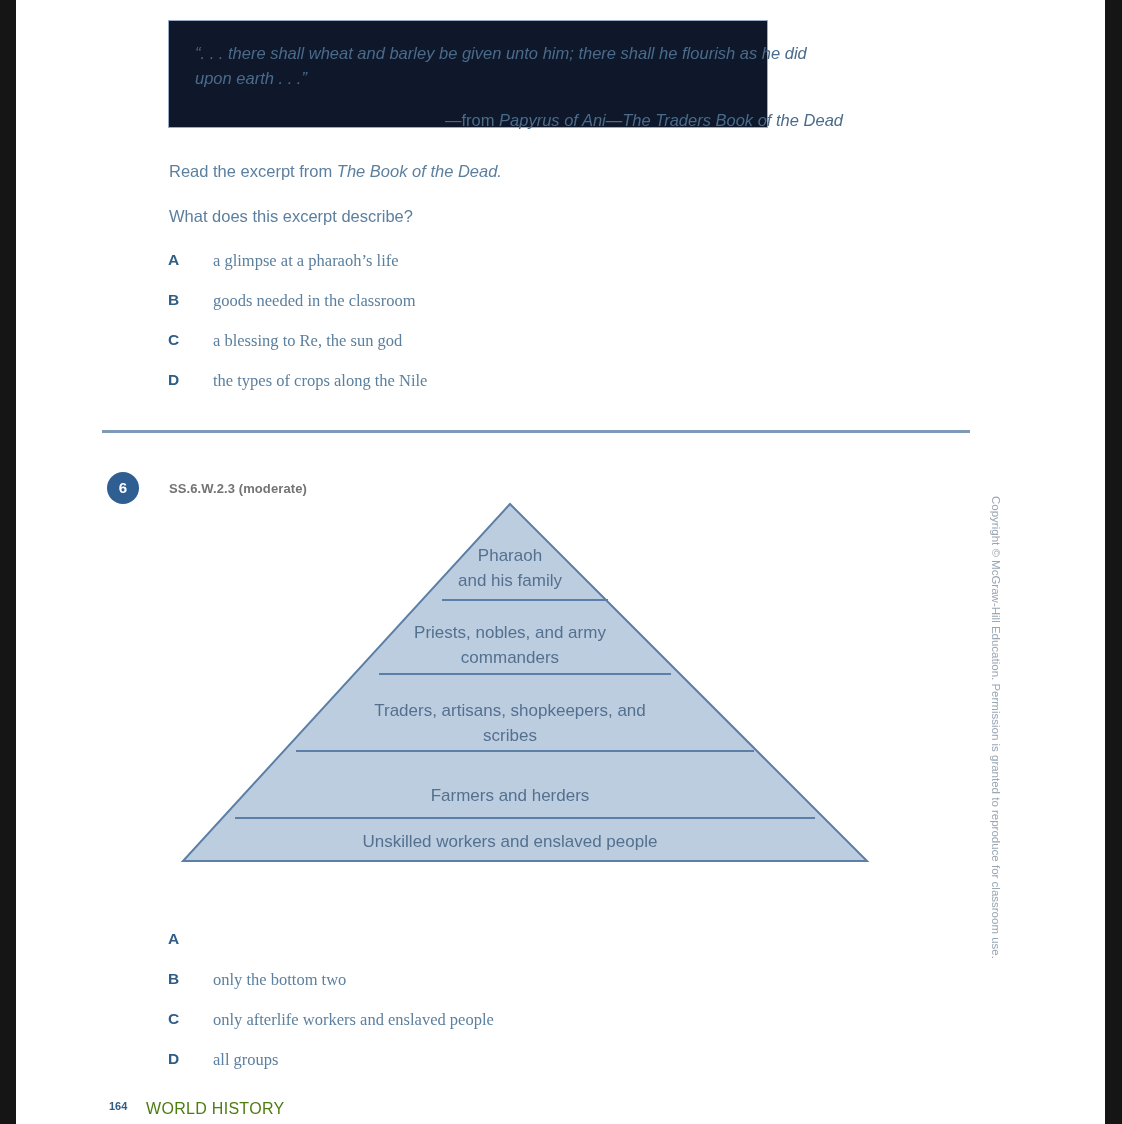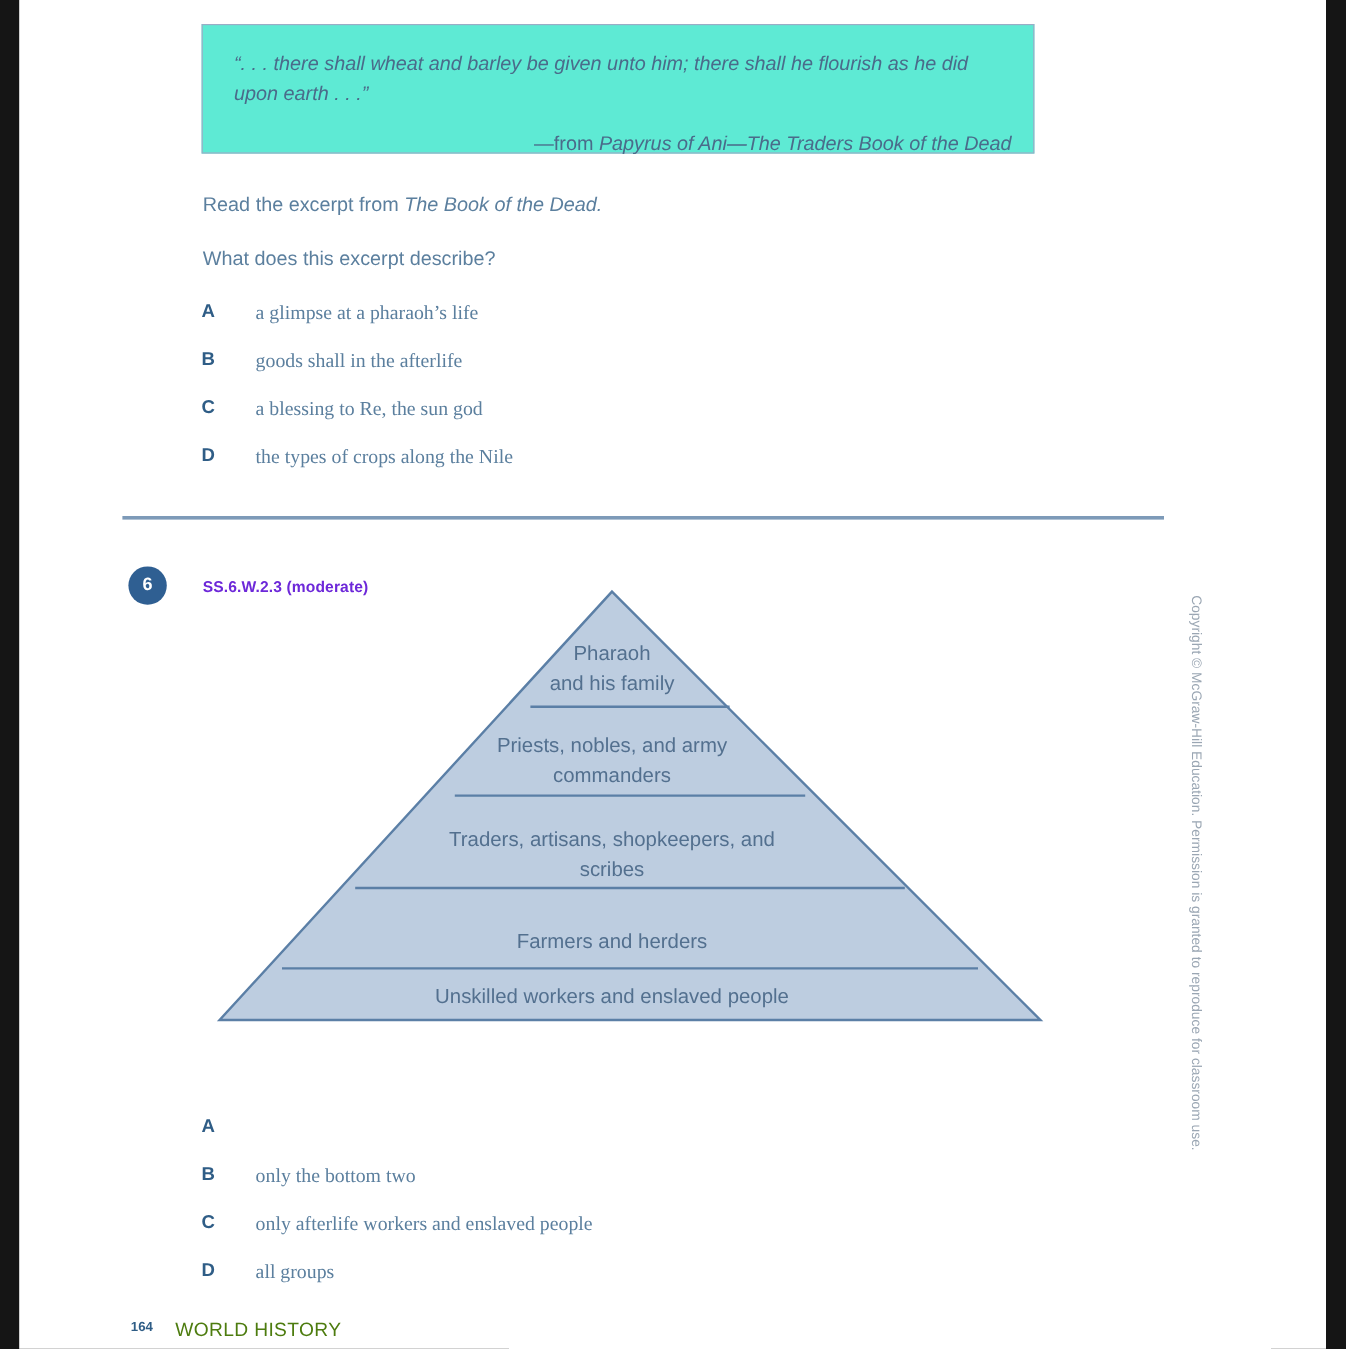--- a/index.html
+++ b/index.html
@@ -31,23 +31,23 @@
     background: #151515;
   }
   .side-bar.left  { left: 0;     width: 16px; }
   .side-bar.right { left: 1105px; width: 17px; }
 
   
   .excerpt-box {
     position: absolute;
     left: 152px;
     top: 20px;
-    width: 694px;
+    width: 600px;
     height: 108px;
-    background: #5eead4;
+    background: #0f172a;
     border: 1px solid #9aadc6;
     box-sizing: border-box;
   }
   .excerpt-text {
     position: absolute;
     left: 26px;
     top: 20px;
     width: 648px;
     font-size: 16.5px;
     line-height: 25px;
@@ -131,29 +131,29 @@
     font-weight: bold;
     text-align: center;
     line-height: 32px;
   }
   .standard-code {
     position: absolute;
     left: 153px;
     top: 481px;
     font-size: 13px;
     font-weight: bold;
-    color: #6d28d9;
+    color: #737373;
     letter-spacing: 0.1px;
   }
 
   
   .pyramid-wrap {
     position: absolute;
     left: 160px;
-    top: 486px;
+    top: 497px;
     width: 700px;
     height: 375px;
   }
   .pyramid-wrap svg { display: block; }
   .pyr-label {
     fill: #53708f;
     font-family: "Liberation Sans", sans-serif;
     font-size: 17px;
     text-anchor: middle;
   }
@@ -208,21 +208,21 @@
   <div class="stem" id="stem-read">
     <span>Read the excerpt from </span><i>The Book of the Dead.</i>
   </div>
 
   <div class="option" style="top:251px;">
     <span class="option-letter">A</span>
     <span class="option-text">a glimpse at a pharaoh’s life</span>
   </div>
   <div class="option" style="top:291px;">
     <span class="option-letter">B</span>
-    <span class="option-text">goods shall in the afterlife</span>
+    <span class="option-text">goods needed in the classroom</span>
   </div>
   <div class="option" style="top:331px;">
     <span class="option-letter">C</span>
     <span class="option-text">a blessing to Re, the sun god</span>
   </div>
   <div class="option" style="top:371px;">
     <span class="option-letter">D</span>
     <span class="option-text">the types of crops along the Nile</span>
   </div>
 

